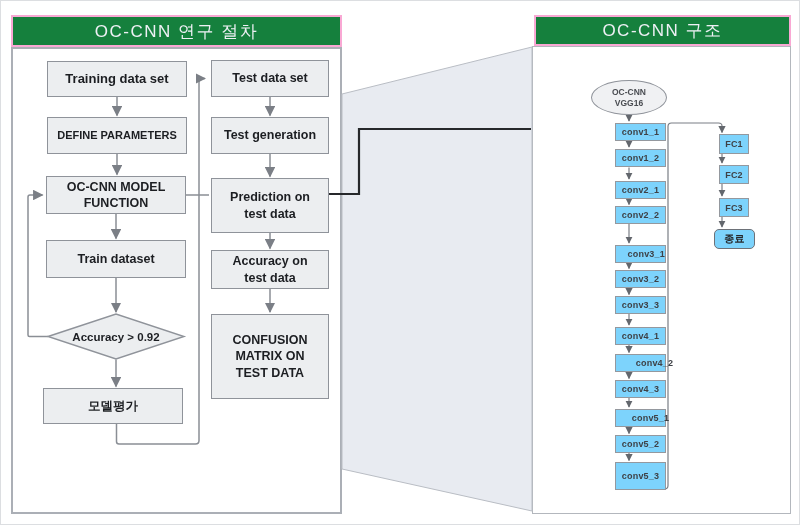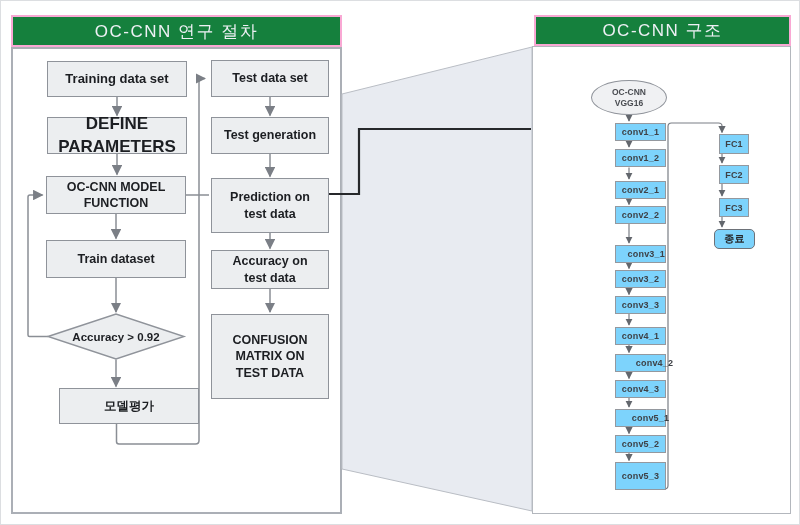--- a/index.html
+++ b/index.html
@@ -106,33 +106,33 @@
       <path d="M628 479 V485 Q628 488 631 488 H663.5 Q667 488 667 484.5 V125.5 Q667 122 670.5 122 H717.5 Q721 122 721 125 V131.5" marker-end="url(#ms)"></path>
       <path d="M721 153 V162" marker-end="url(#ms)"></path>
       <path d="M721 183 V195" marker-end="url(#ms)"></path>
       <path d="M721 216 V226" marker-end="url(#ms)"></path>
     </g>
   </svg>
 
   <div class="box" style="left:46px;top:60px;width:140px;height:36px;font-size:13px;">
     <span>Training data set</span>
   </div>
-  <div class="box" style="left:46px;top:116px;width:140px;height:37px;font-size:17px;">
+  <div class="box" style="left:46px;top:116px;width:140px;height:37px;font-size:11px;">
     <span>DEFINE PARAMETERS</span>
   </div>
   <div class="box" style="left:45px;top:175px;width:140px;height:38px;">
     <span>OC-CNN MODEL FUNCTION</span>
   </div>
   <div class="box" style="left:45px;top:239px;width:140px;height:38px;">
     <span>Train dataset</span>
   </div>
   <div class="diamond-label" style="left:57px;top:318px;width:116px;height:36px;">
     <span>Accuracy &gt; 0.92</span>
   </div>
-  <div class="box" style="left:58px;top:387px;width:140px;height:36px;">
+  <div class="box" style="left:42px;top:387px;width:140px;height:36px;">
     <span>모델평가</span>
   </div>
 
   <div class="box" style="left:210px;top:59px;width:118px;height:37px;">
     <span>Test data set</span>
   </div>
   <div class="box" style="left:210px;top:116px;width:118px;height:37px;">
     <span>Test generation</span>
   </div>
   <div class="box" style="left:210px;top:177px;width:118px;height:55px;">

